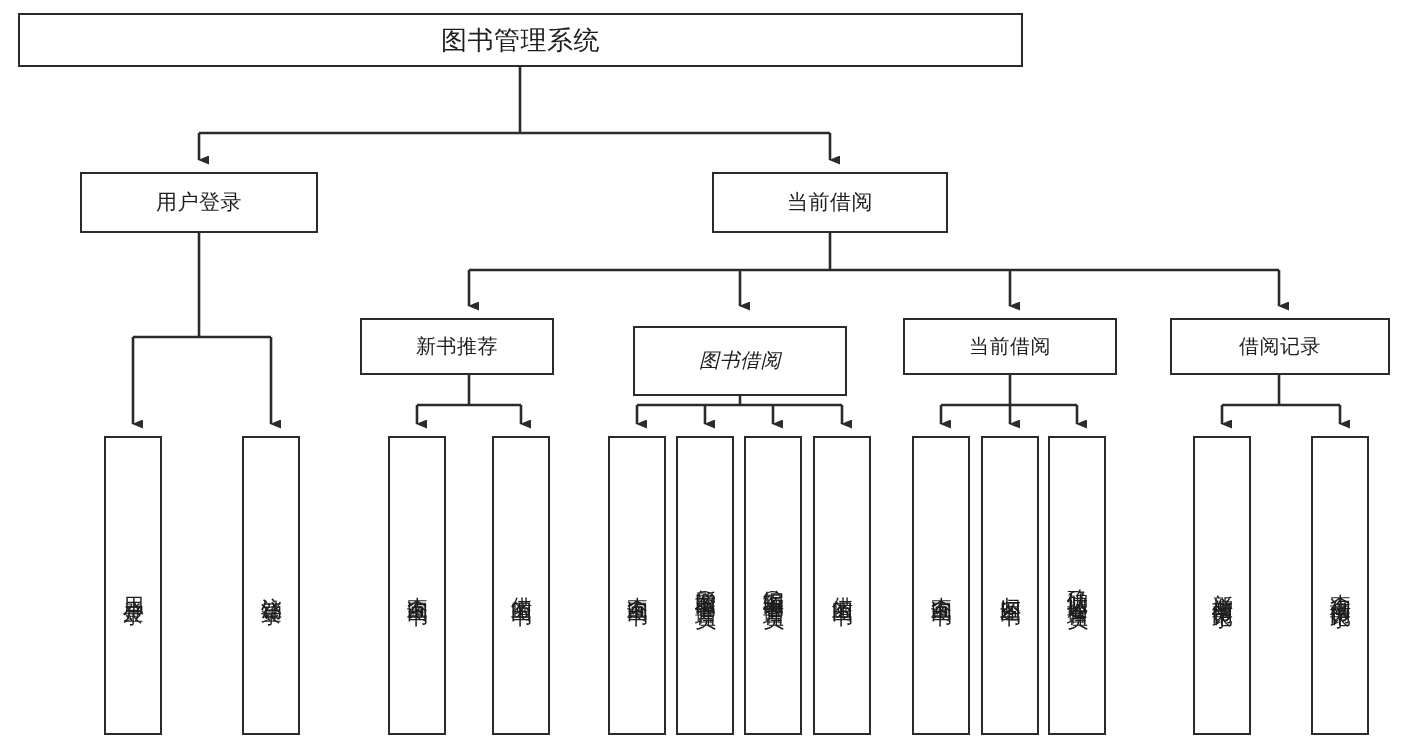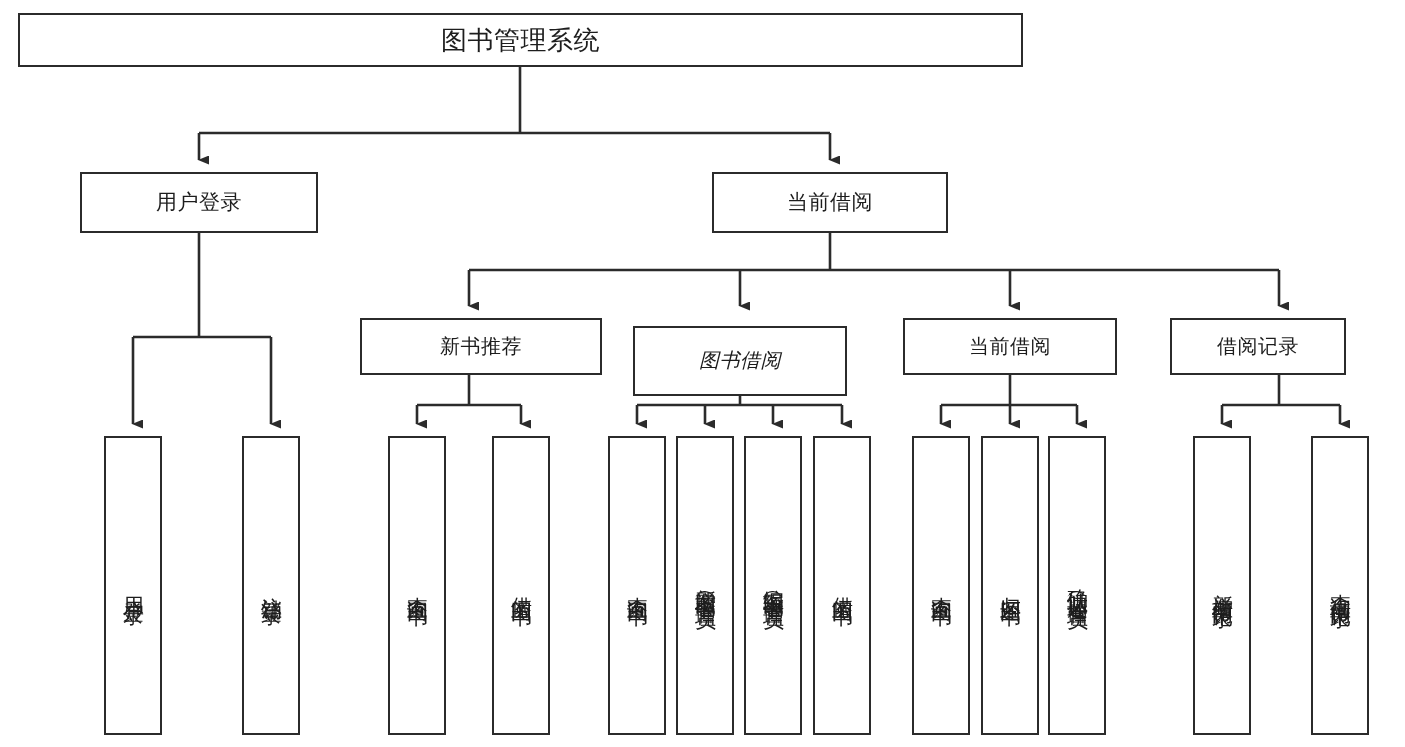--- a/index.html
+++ b/index.html
@@ -143,33 +143,33 @@
   </div>
 
   <div class="node horiz level2" style="left:80px; top:172px; width:238px; height:61px;">
     <span class="node-label">用户登录</span>
   </div>
 
   <div class="node horiz level2" style="left:712px; top:172px; width:236px; height:61px;">
     <span class="node-label">当前借阅</span>
   </div>
 
-  <div class="node horiz level3" style="left:360px; top:318px; width:242px; height:57px;">
+  <div class="node horiz level3" style="left:360px; top:318px; width:194px; height:57px;">
     <span class="node-label">新书推荐</span>
   </div>
 
   <div class="node horiz level3" style="left:633px; top:326px; width:214px; height:70px;font-style:italic;">
     <span class="node-label">图书借阅</span>
   </div>
 
   <div class="node horiz level3" style="left:903px; top:318px; width:214px; height:57px;align-items:center;">
     <span class="node-label">当前借阅</span>
   </div>
 
-  <div class="node horiz level3" style="left:1170px; top:318px; width:176px; height:57px;">
+  <div class="node horiz level3" style="left:1170px; top:318px; width:220px; height:57px;">
     <span class="node-label">借阅记录</span>
   </div>
 
   <div class="node vert" style="left:104px; top:436px; width:58px; height:299px;">
     <span class="node-label">用户登录</span>
   </div>
 
   <div class="node vert" style="left:242px; top:436px; width:58px; height:299px;">
     <span class="node-label">注销登录</span>
   </div>

